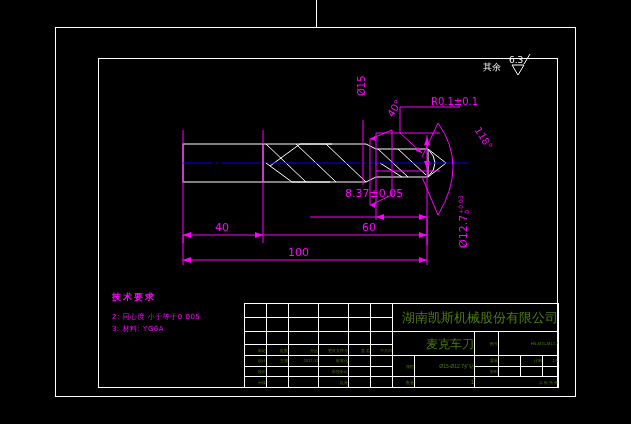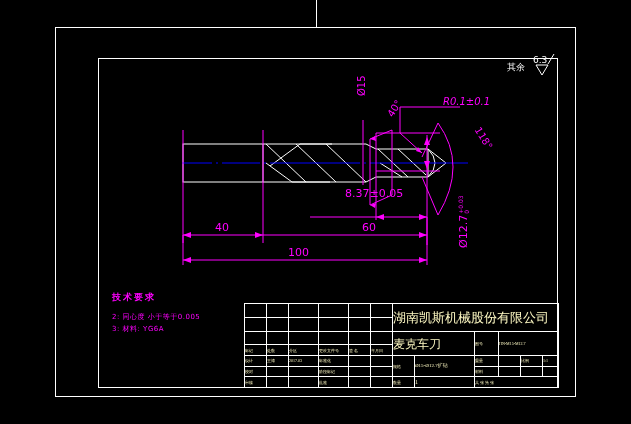--- a/index.html
+++ b/index.html
@@ -9,31 +9,31 @@
   .abs{position:absolute;}
   
   .frame-outer{left:55px;top:27px;width:521px;height:370px;border:1px solid #ffffff;box-sizing:border-box;}
   .frame-inner{left:98px;top:58px;width:460px;height:330px;border:1px solid #ffffff;box-sizing:border-box;}
   .top-tick{left:316px;top:0px;width:1px;height:27px;background:#ffffff;}
   .txt{color:#ff00ff;font-size:10px;line-height:11px;white-space:nowrap;font-family:"DejaVu Sans","Liberation Sans",sans-serif;}
   svg{display:block;overflow:visible;}
   
   .tb{position:absolute;left:244px;top:303px;width:314px;height:85px;}
   .tb table{border-collapse:collapse;width:314px;height:85px;table-layout:fixed;}
-  .tb td{border:1px solid #ffffff;color:#fef9c3;font-size:5px;text-align:left;
+  .tb td{border:1px solid #ffffff;color:#4d7c0f;font-size:5px;text-align:right;
          vertical-align:middle;padding:0;line-height:6px;overflow:hidden;
-         font-family:Liberation Serif, serif;}
+         font-family:Liberation Sans, sans-serif;}
   .tb td.co{font-size:13px;letter-spacing:0px;}
   .tb td.nm{font-size:12px;}
   .tb td.sp{font-size:5px;}
   .tb td.v{font-size:6px;}
   .tb td.tiny{font-size:4px;line-height:5px;}
   .tech-title{color:#ff00ff;font-size:9px;font-weight:bold;letter-spacing:2px;}
   .tech-line{color:#ff00ff;font-size:7px;letter-spacing:0.5px;line-height:12px;}
-  .finish-box{left:505px;top:52px;width:56px;height:26px;}
+  .finish-box{left:481px;top:52px;width:56px;height:26px;}
 </style>
 </head>
 <body>
 
 <div id="stage">
 
   <div class="abs top-tick"></div>
 
   <div class="abs frame-outer"></div>
 
@@ -133,21 +133,21 @@
     <line x1="3" y1="160" x2="3" y2="190" stroke="#ff00ff" stroke-width="1"></line>
     <line x1="247" y1="142" x2="247" y2="190" stroke="#ff00ff" stroke-width="1"></line>
     <polygon points="3,185 11,182 11,188" fill="#ff00ff"></polygon>
     <polygon points="247,185 239,182 239,188" fill="#ff00ff"></polygon>
   </svg>
 
   <div class="abs txt" style="left:356px;top:96px;transform:rotate(-90deg);transform-origin:0 0;">Ø15</div>
 
   <div class="abs txt" style="left:385px;top:113px;transform:rotate(-58deg);transform-origin:0 0;">40°</div>
 
-  <div class="abs txt" style="left:443px;top:96px;font-style:italic;">R0.1±0.1</div>
+  <div class="abs txt" style="left:431px;top:96px;">R0.1±0.1</div>
 
   <div class="abs txt" style="left:482px;top:125px;transform:rotate(58deg);transform-origin:0 0;">118°</div>
 
   <div class="abs txt" style="left:345px;top:188px;font-size:11px;">8.37±0.05</div>
 
   <div class="abs txt" style="left:215px;top:222px;font-size:11px;">40</div>
 
   <div class="abs txt" style="left:362px;top:222px;font-size:11px;">60</div>
 
   <div class="abs txt" style="left:288px;top:247px;font-size:11px;">100</div>

